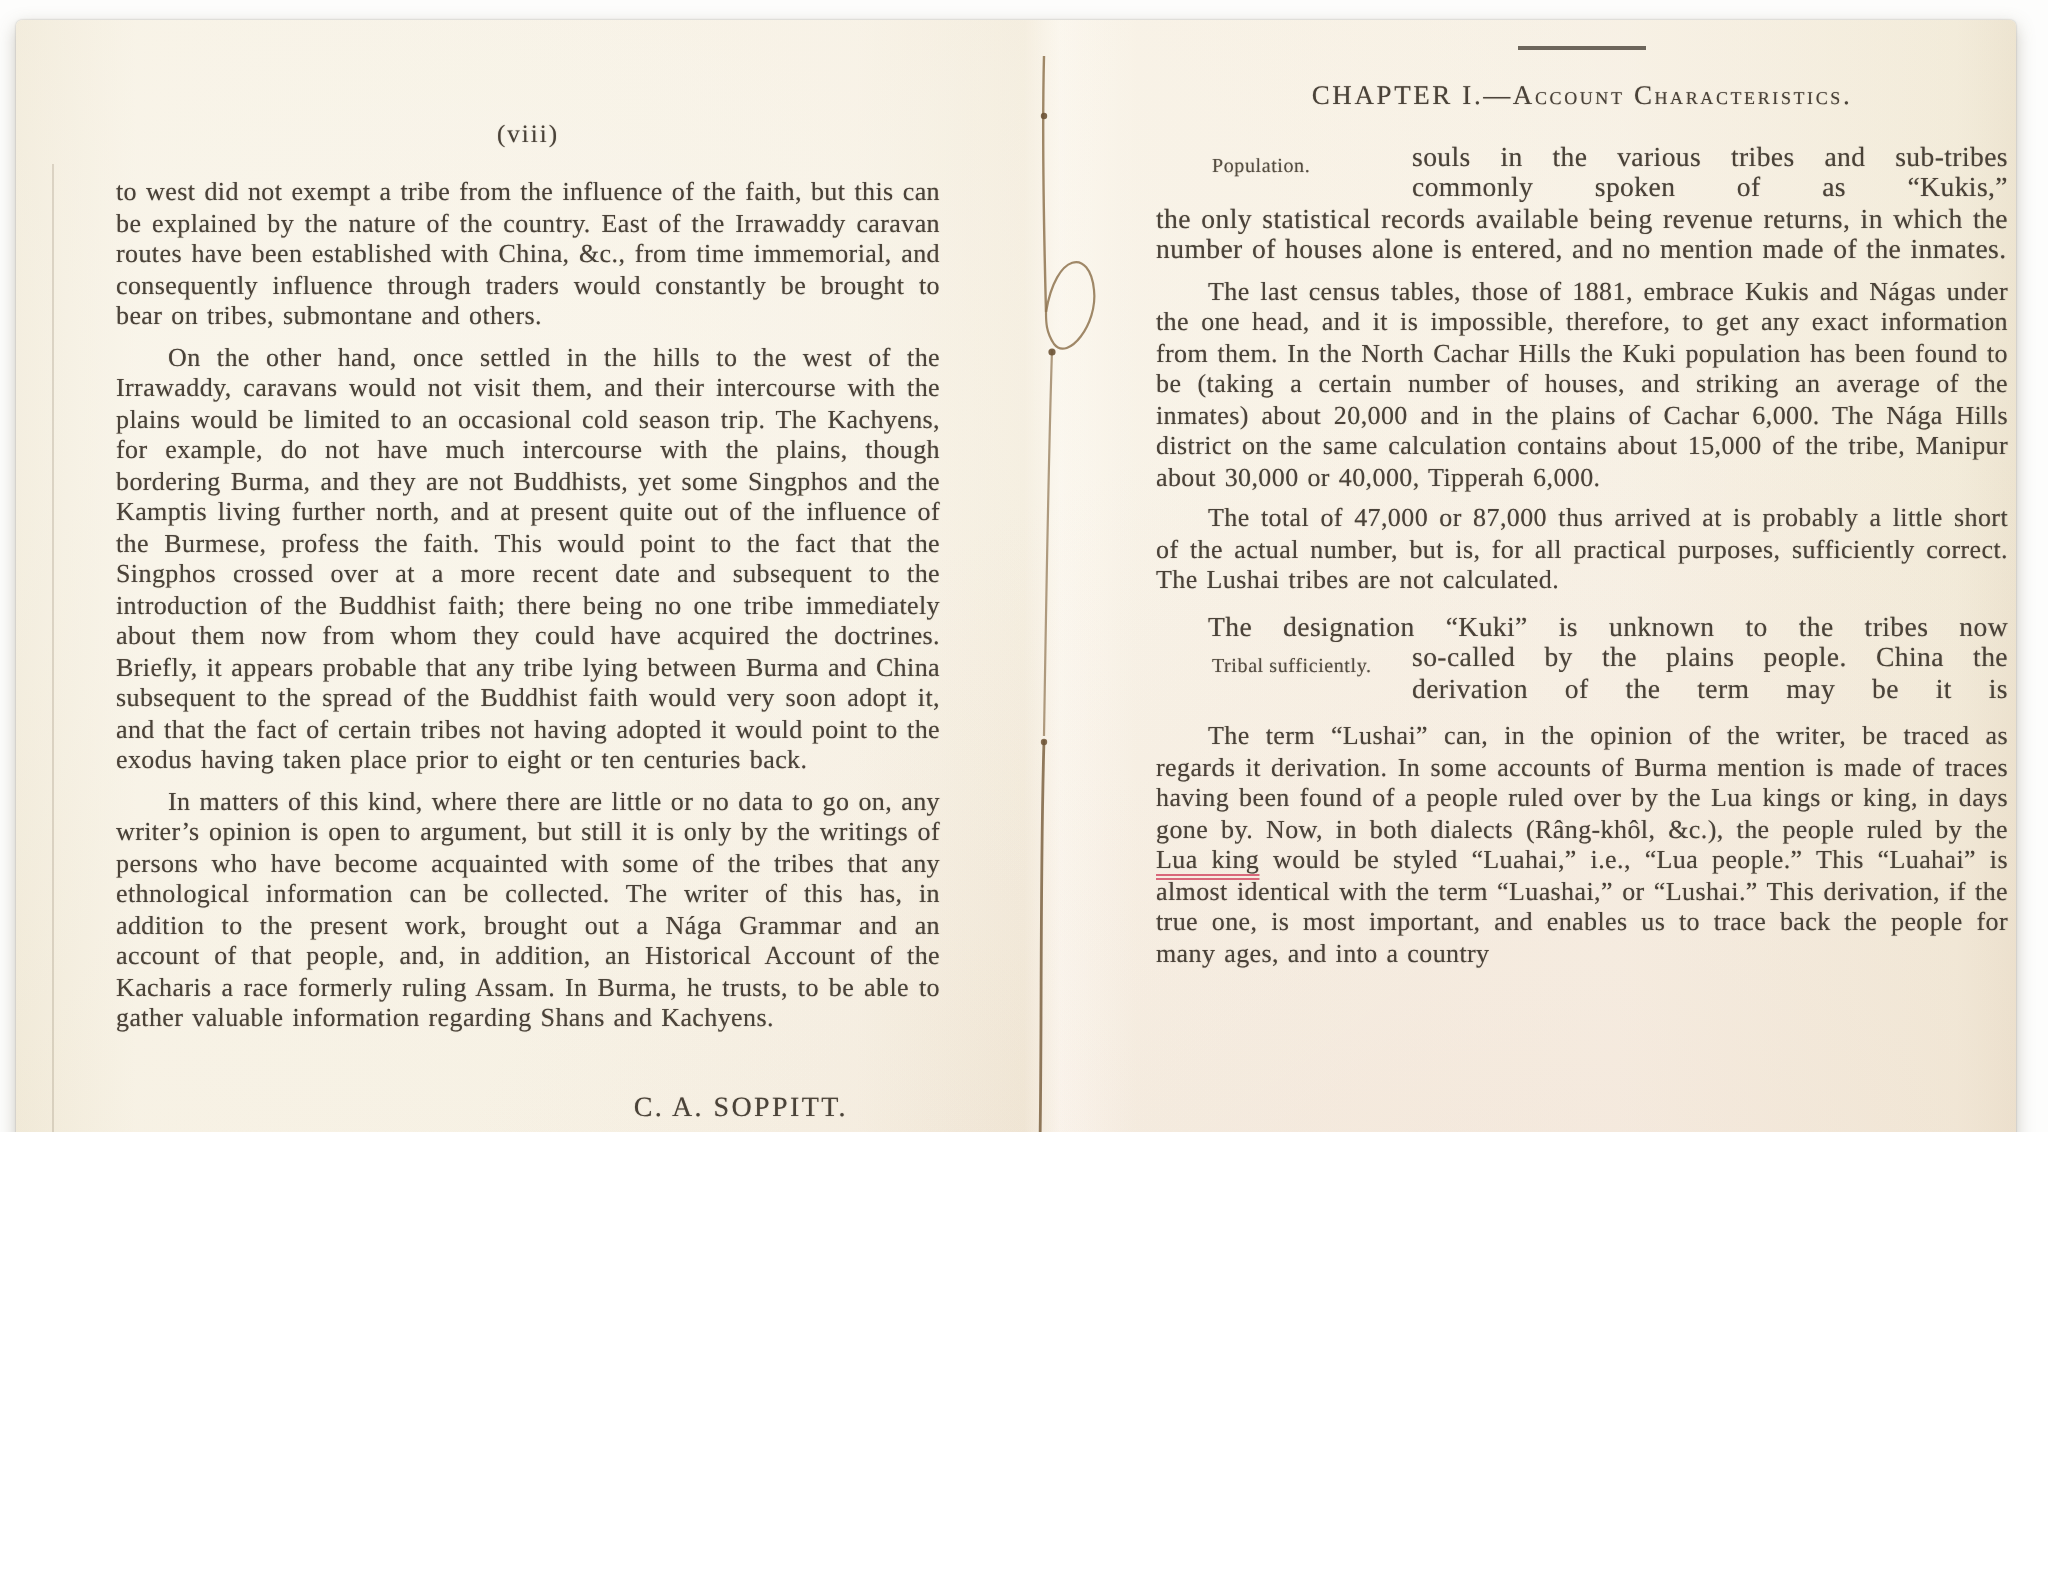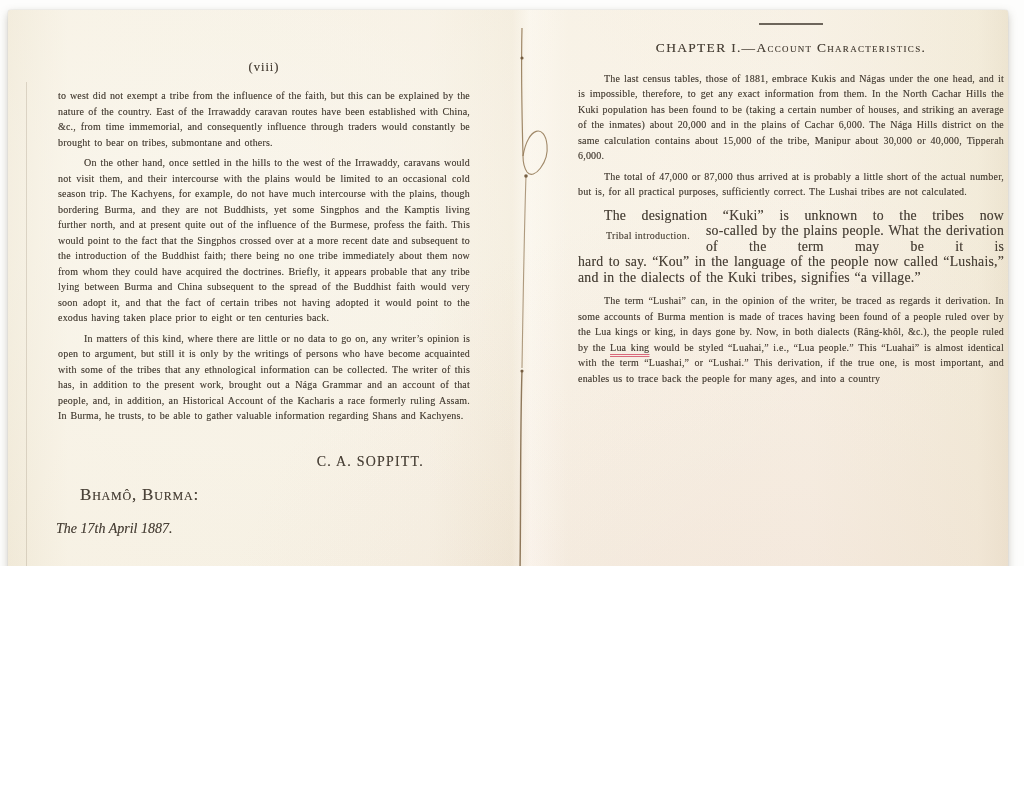--- a/index.html
+++ b/index.html
@@ -26,21 +26,21 @@
   
   .page-left {
     position:absolute; left:50px; top:0; width:412px; height:772px;
     padding-top:78px; box-sizing:border-box;
   }
   .folio {
     position:absolute; top:50px; left:0; width:100%;
     text-align:center; font-size:12.5px; letter-spacing:1px;
   }
   p.body {
-    margin:0; font-size:10px; line-height:15.5px;
+    margin:0; font-size:13px; line-height:15.5px;
     text-align:justify; text-indent:26px;
     letter-spacing:0.2px; word-spacing:1px;
   }
   p.body + p.body, .hang-para + p.body { margin-top:5px; }
   p.noindent { text-indent:0; }
   .signature {
     margin-top:30px; text-align:right; padding-right:46px;
     font-size:14px; letter-spacing:1.2px;
   }
   .place {
@@ -144,32 +144,36 @@
       <div class="signature">C. A. SOPPITT.</div>
       <div class="place">Bhamô, Burma:</div>
       <div class="date">The 17th April 1887.</div>
     </div>
 
     <div class="page-right">
       <div class="title-rule"></div>
       <div class="chapter"><span>CHAPTER I.—</span><span class="sc">Account Characteristics.</span></div>
 
       <div class="hang-para">
+        <div class="hang-row">
+          <div class="shoulder-note">Population.</div>
+          <div class="hang-indent">souls in the various tribes and sub-tribes commonly spoken of as “Kukis,”</div>
+        </div>
+        <div class="hang-rest">the only statistical records available being revenue returns, in which the number of houses alone is entered, and no mention made of the inmates.</div>
       </div>
 
       <p class="body">The last census tables, those of 1881, embrace Kukis and Nágas under the one head, and it is impossible, therefore, to get any exact information from them. In the North Cachar Hills the Kuki population has been found to be (taking a certain number of houses, and striking an average of the inmates) about 20,000 and in the plains of Cachar 6,000. The Nága Hills district on the same calculation contains about 15,000 of the tribe, Manipur about 30,000 or 40,000, Tipperah 6,000.</p>
       <p class="body">The total of 47,000 or 87,000 thus arrived at is probably a little short of the actual number, but is, for all practical purposes, sufficiently correct. The Lushai tribes are not calculated.</p>
 
       <div class="hang-para spaced">
         <div class="hang-first">The designation “Kuki” is unknown to the tribes now</div>
         <div class="hang-row">
-          <div class="shoulder-note">Tribal introduction.</div>
-          <div class="hang-indent">so-called by the plains people. What the derivation of the term may be it is</div>
+          <div class="shoulder-note">Tribal sufficiently.</div>
+          <div class="hang-indent">so-called by the plains people. China the derivation of the term may be it is</div>
         </div>
-        <div class="hang-rest">hard to say. “Kou” in the language of the people now called “Lushais,” and in the dialects of the Kuki tribes, signifies “a village.”</div>
       </div>
 
       <p class="body spaced"><span>The term “Lushai” can, in the opinion of the writer, be traced as regards it derivation. In some accounts of Burma mention is made of traces having been found of a people ruled over by the Lua kings or king, in days gone by. Now, in both dialects (Râng-khôl, &amp;c.), the people ruled by the </span><span class="red-underline">Lua king</span><span> would be styled “Luahai,” i.e., “Lua people.” This “Luahai” is almost identical with the term “Luashai,” or “Lushai.” This derivation, if the true one, is most important, and enables us to trace back the people for many ages, and into a country</span></p>
     </div>
 
     <div class="smudge-left"></div>
     <div class="smudge-right"></div>
   </div>
 
   <div class="cover-edge"></div>

